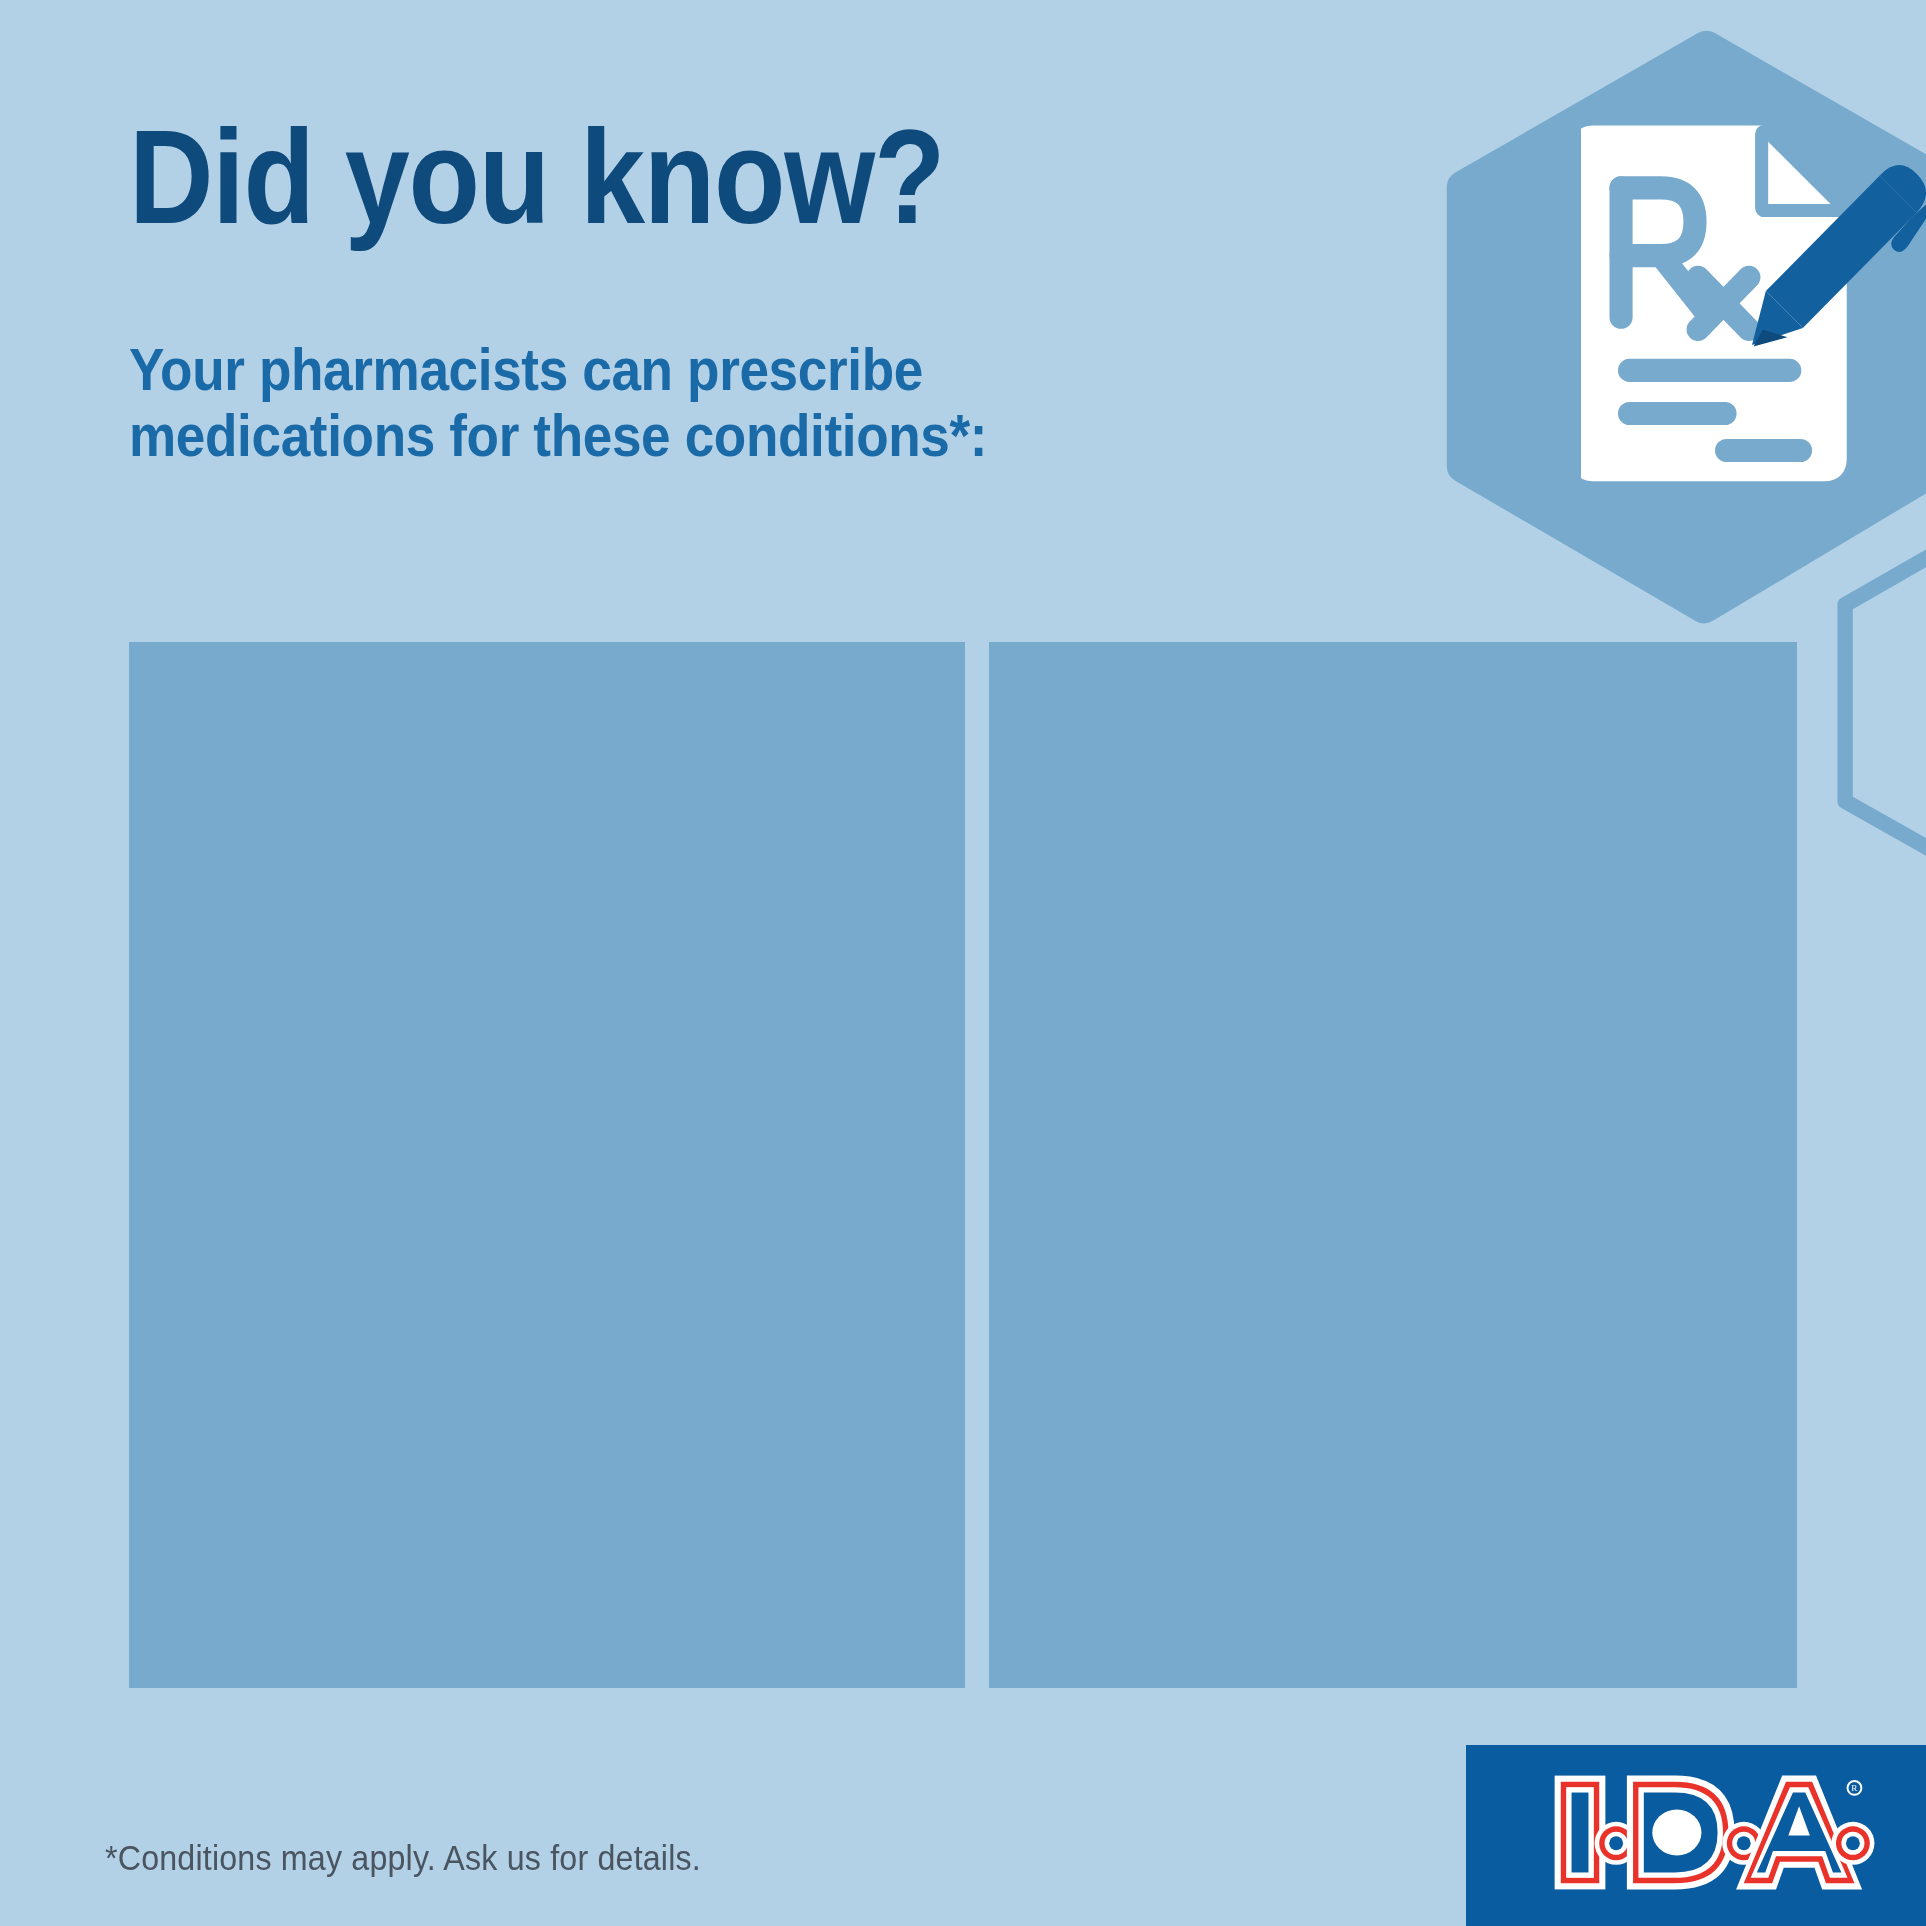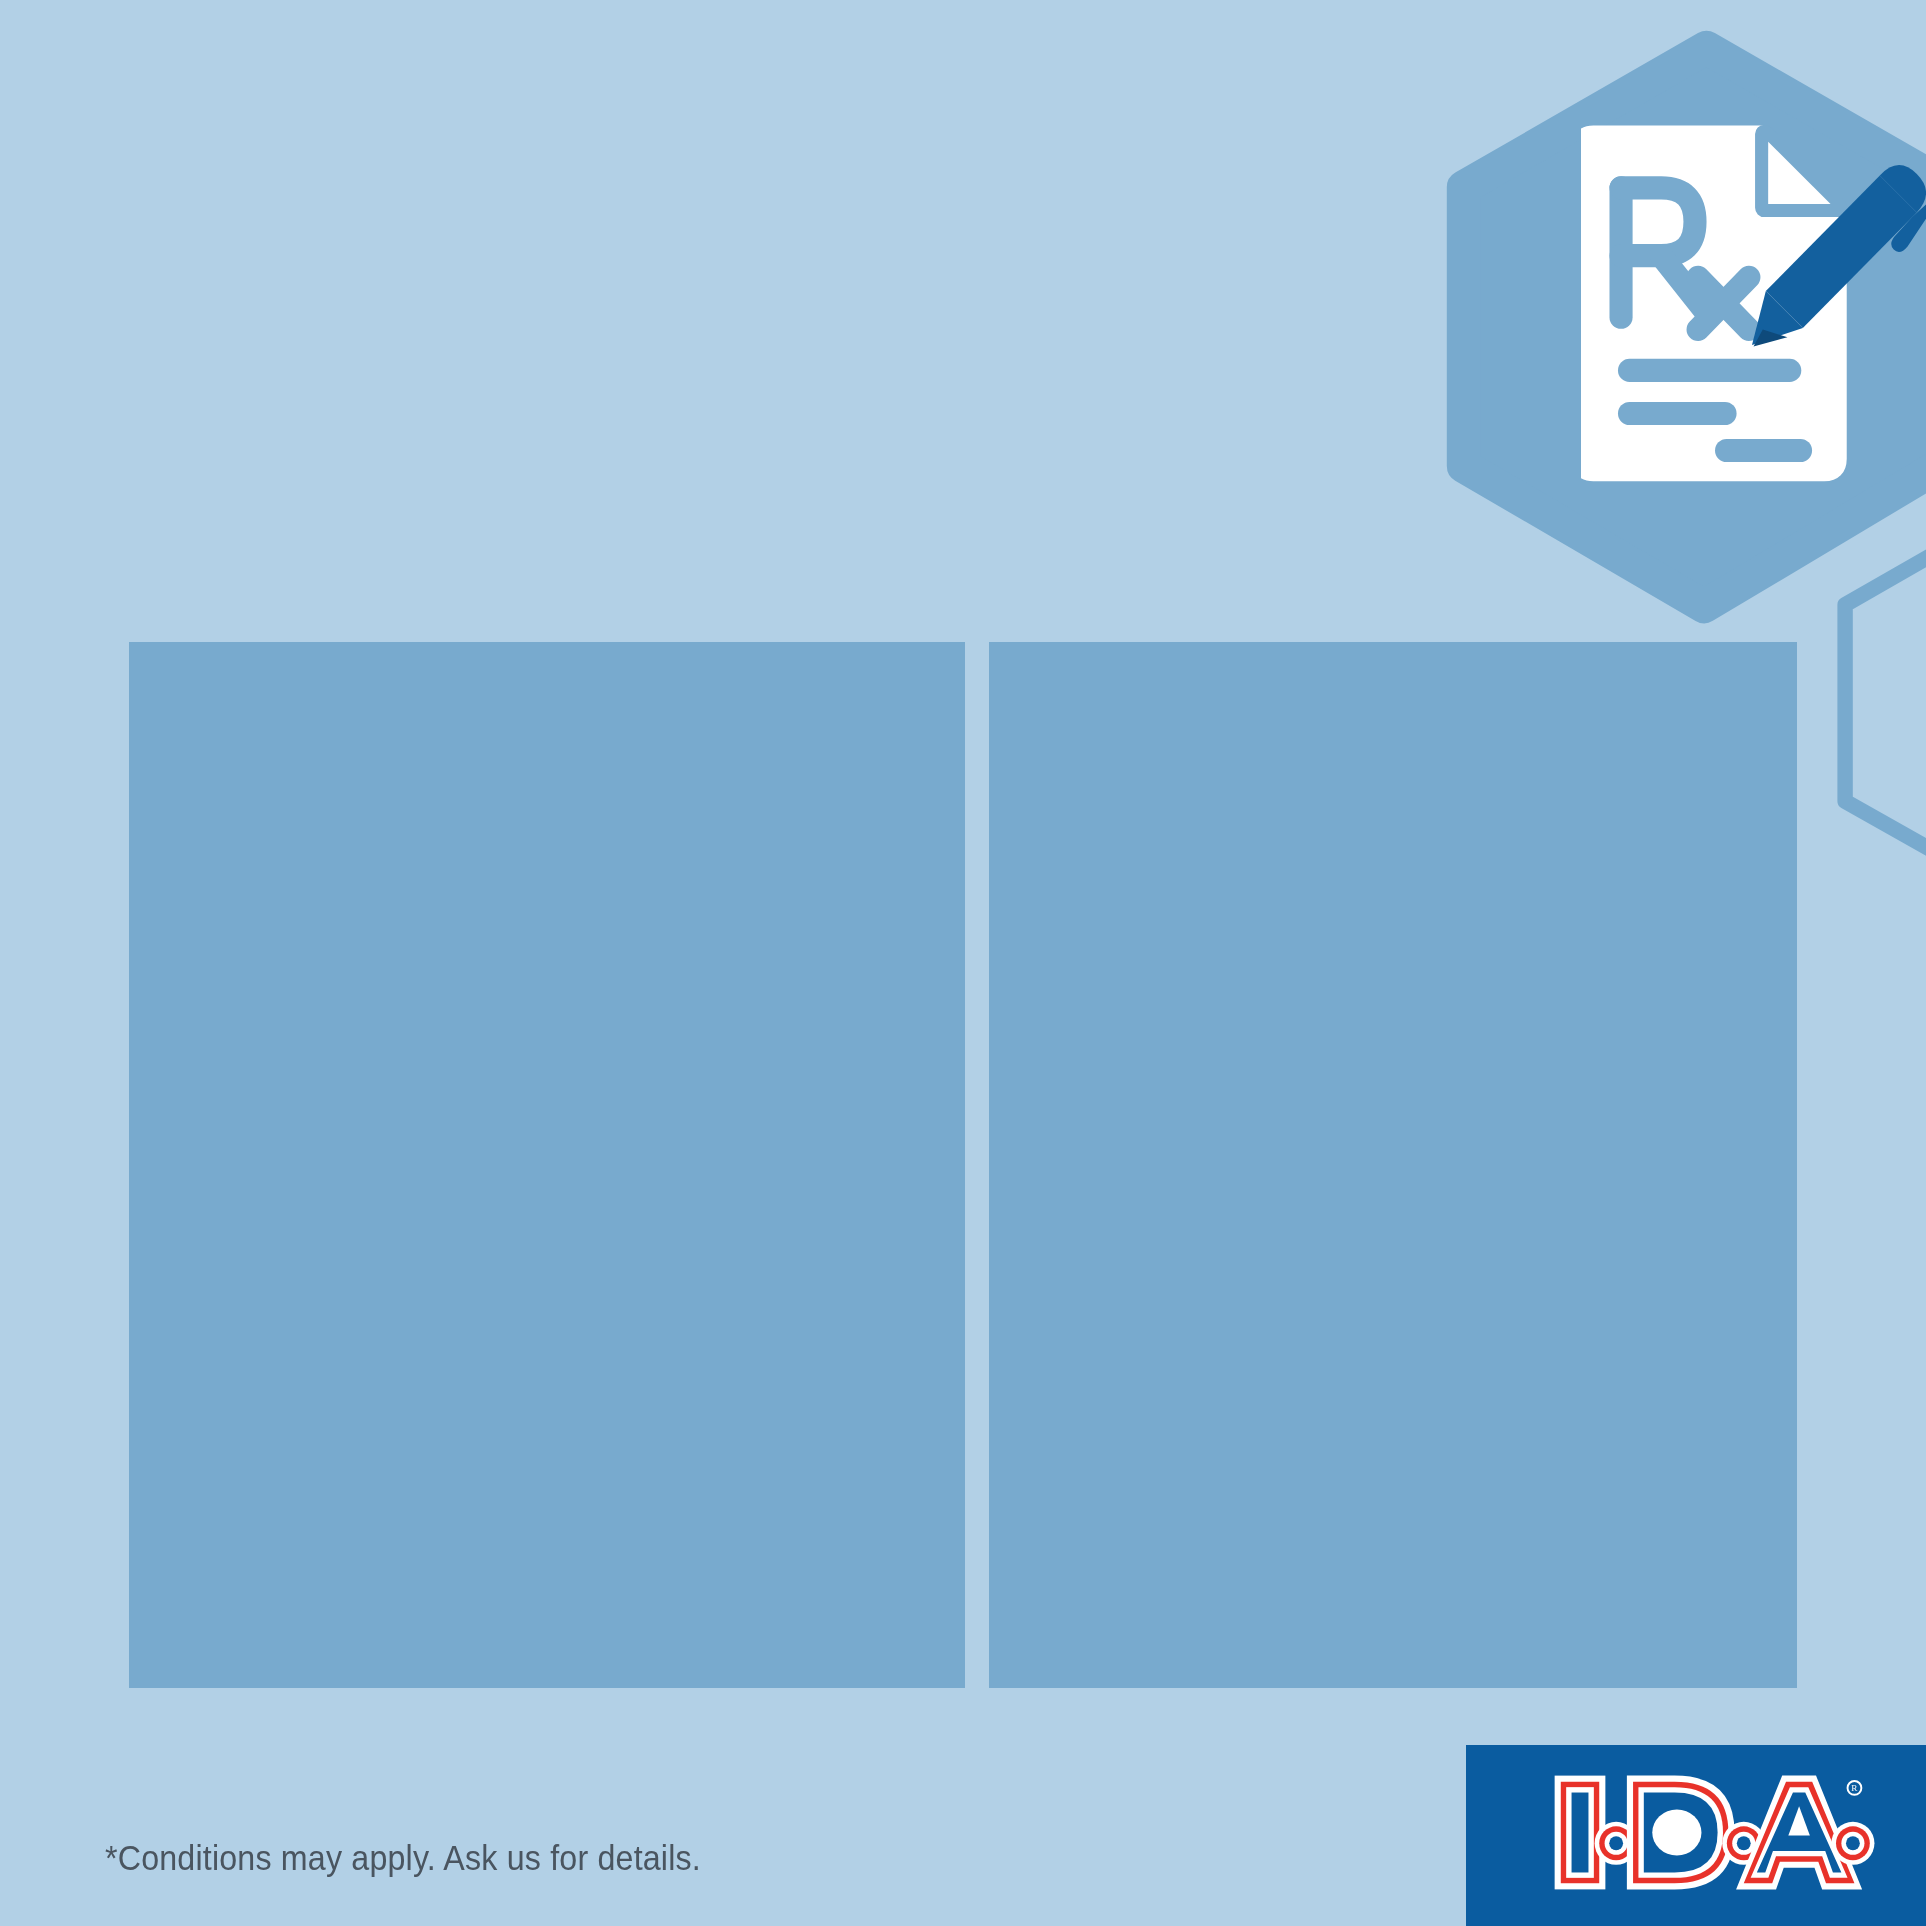--- a/index.html
+++ b/index.html
@@ -177,20 +177,25 @@
                L 240 218 Z" fill="#13609e"></path>
       <path d="M 388 68
                Q 412 42 436 66
                Q 460 90 436 116 Z" fill="#13609e"></path>
       <path d="M 430 122 L 454 100 Q 464 92 456 112 L 424 160 Q 414 172 406 164 Q 398 156 410 144 Z" fill="#13609e"></path>
       <path d="M 240 218 L 288 266 L 222 288 Z" fill="#13609e"></path>
       <path d="M 236 268 L 268 278 L 224 290 Z" fill="#0e4a7b"></path>
     </g>
   </svg>
 
+  <div class="headings">
+    <h1 class="title">Did you know?</h1>
+    <p class="subtitle">Your pharmacists can prescribe
+medications for these conditions*:</p>
+  </div>
 
   <div class="panel" id="panel-left"></div>
   <div class="panel" id="panel-right"></div>
 
   <div class="footnote">*Conditions may apply. Ask us for details.</div>
 
   <div id="logo-block">
     <svg id="logo-mark" viewBox="0 0 420 160" xmlns="http://www.w3.org/2000/svg">
 
       <g>

